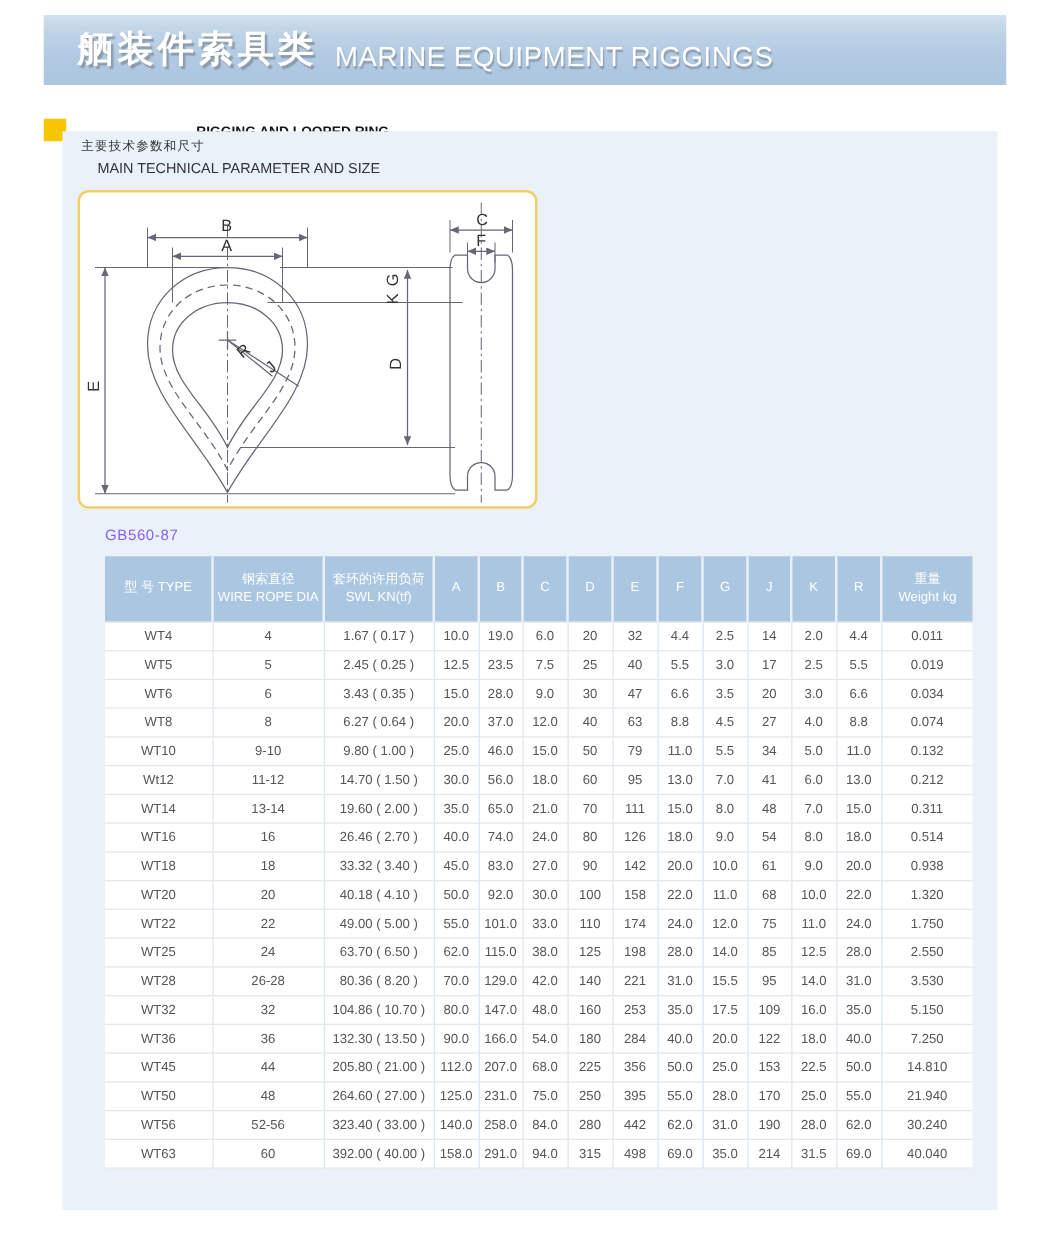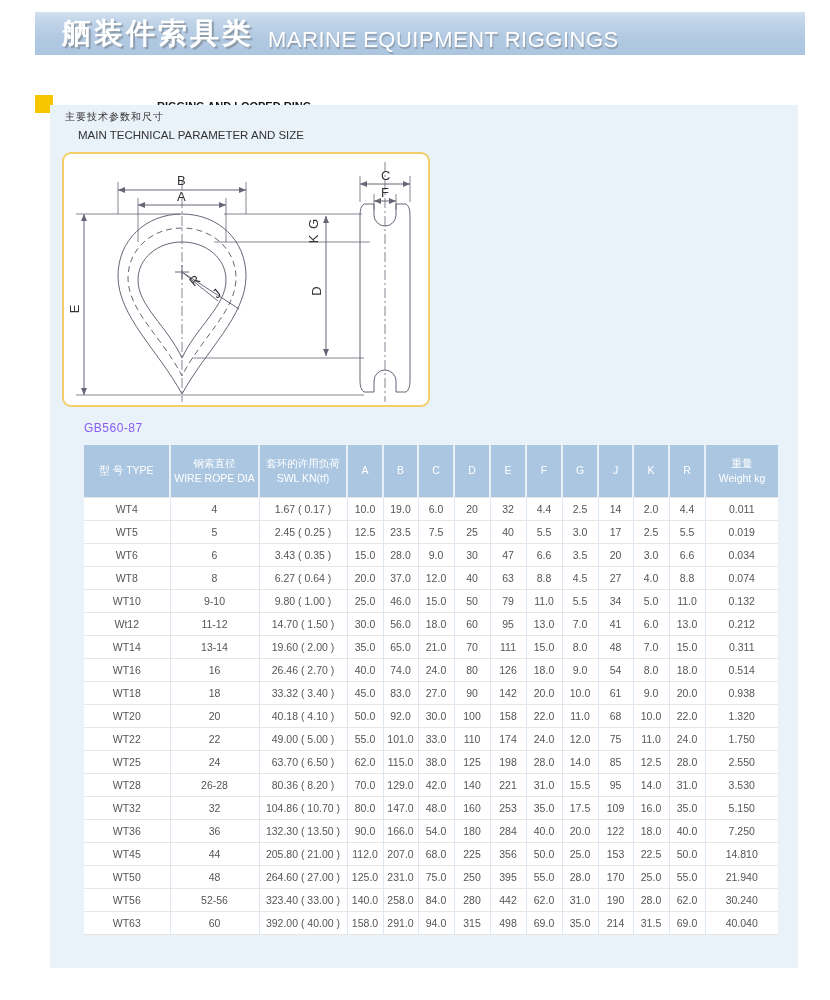--- a/index.html
+++ b/index.html
@@ -1,20 +1,20 @@
 <!DOCTYPE html>
 <html><head>
 <meta charset="utf-8">
 <style>
   html,body{margin:0;padding:0;background:#ffffff;}
   .page{position:relative;width:830px;height:1000px;background:#ffffff;
         font-family:"Liberation Sans",sans-serif;overflow:hidden;}
 
   
-  .banner{position:absolute;left:35px;top:12px;width:770px;height:43px;
+  .banner{position:absolute;left:35px;top:12px;width:770px;height:56px;
           background:linear-gradient(180deg,#d3e1f0 0%,#c3d6e9 18%,#b1c9e2 60%,#adc6e0 100%);
           display:flex;align-items:center;padding-left:27px;box-sizing:border-box;}
   .banner-cn{font-size:29px;font-weight:bold;color:#ffffff;letter-spacing:3px;
              text-shadow:2px 2px 1px #8d9baa;white-space:nowrap;}
   .banner-en{font-size:22px;font-weight:normal;color:#ffffff;margin-left:14px;margin-top:12px;
              text-shadow:1px 2px 1px #8d9baa;letter-spacing:.5px;white-space:nowrap;}
 
   
   .section{position:absolute;left:35px;top:72px;display:flex;align-items:center;}
   .bullet{width:18px;height:18px;background:#f7c600;flex:0 0 auto;}

